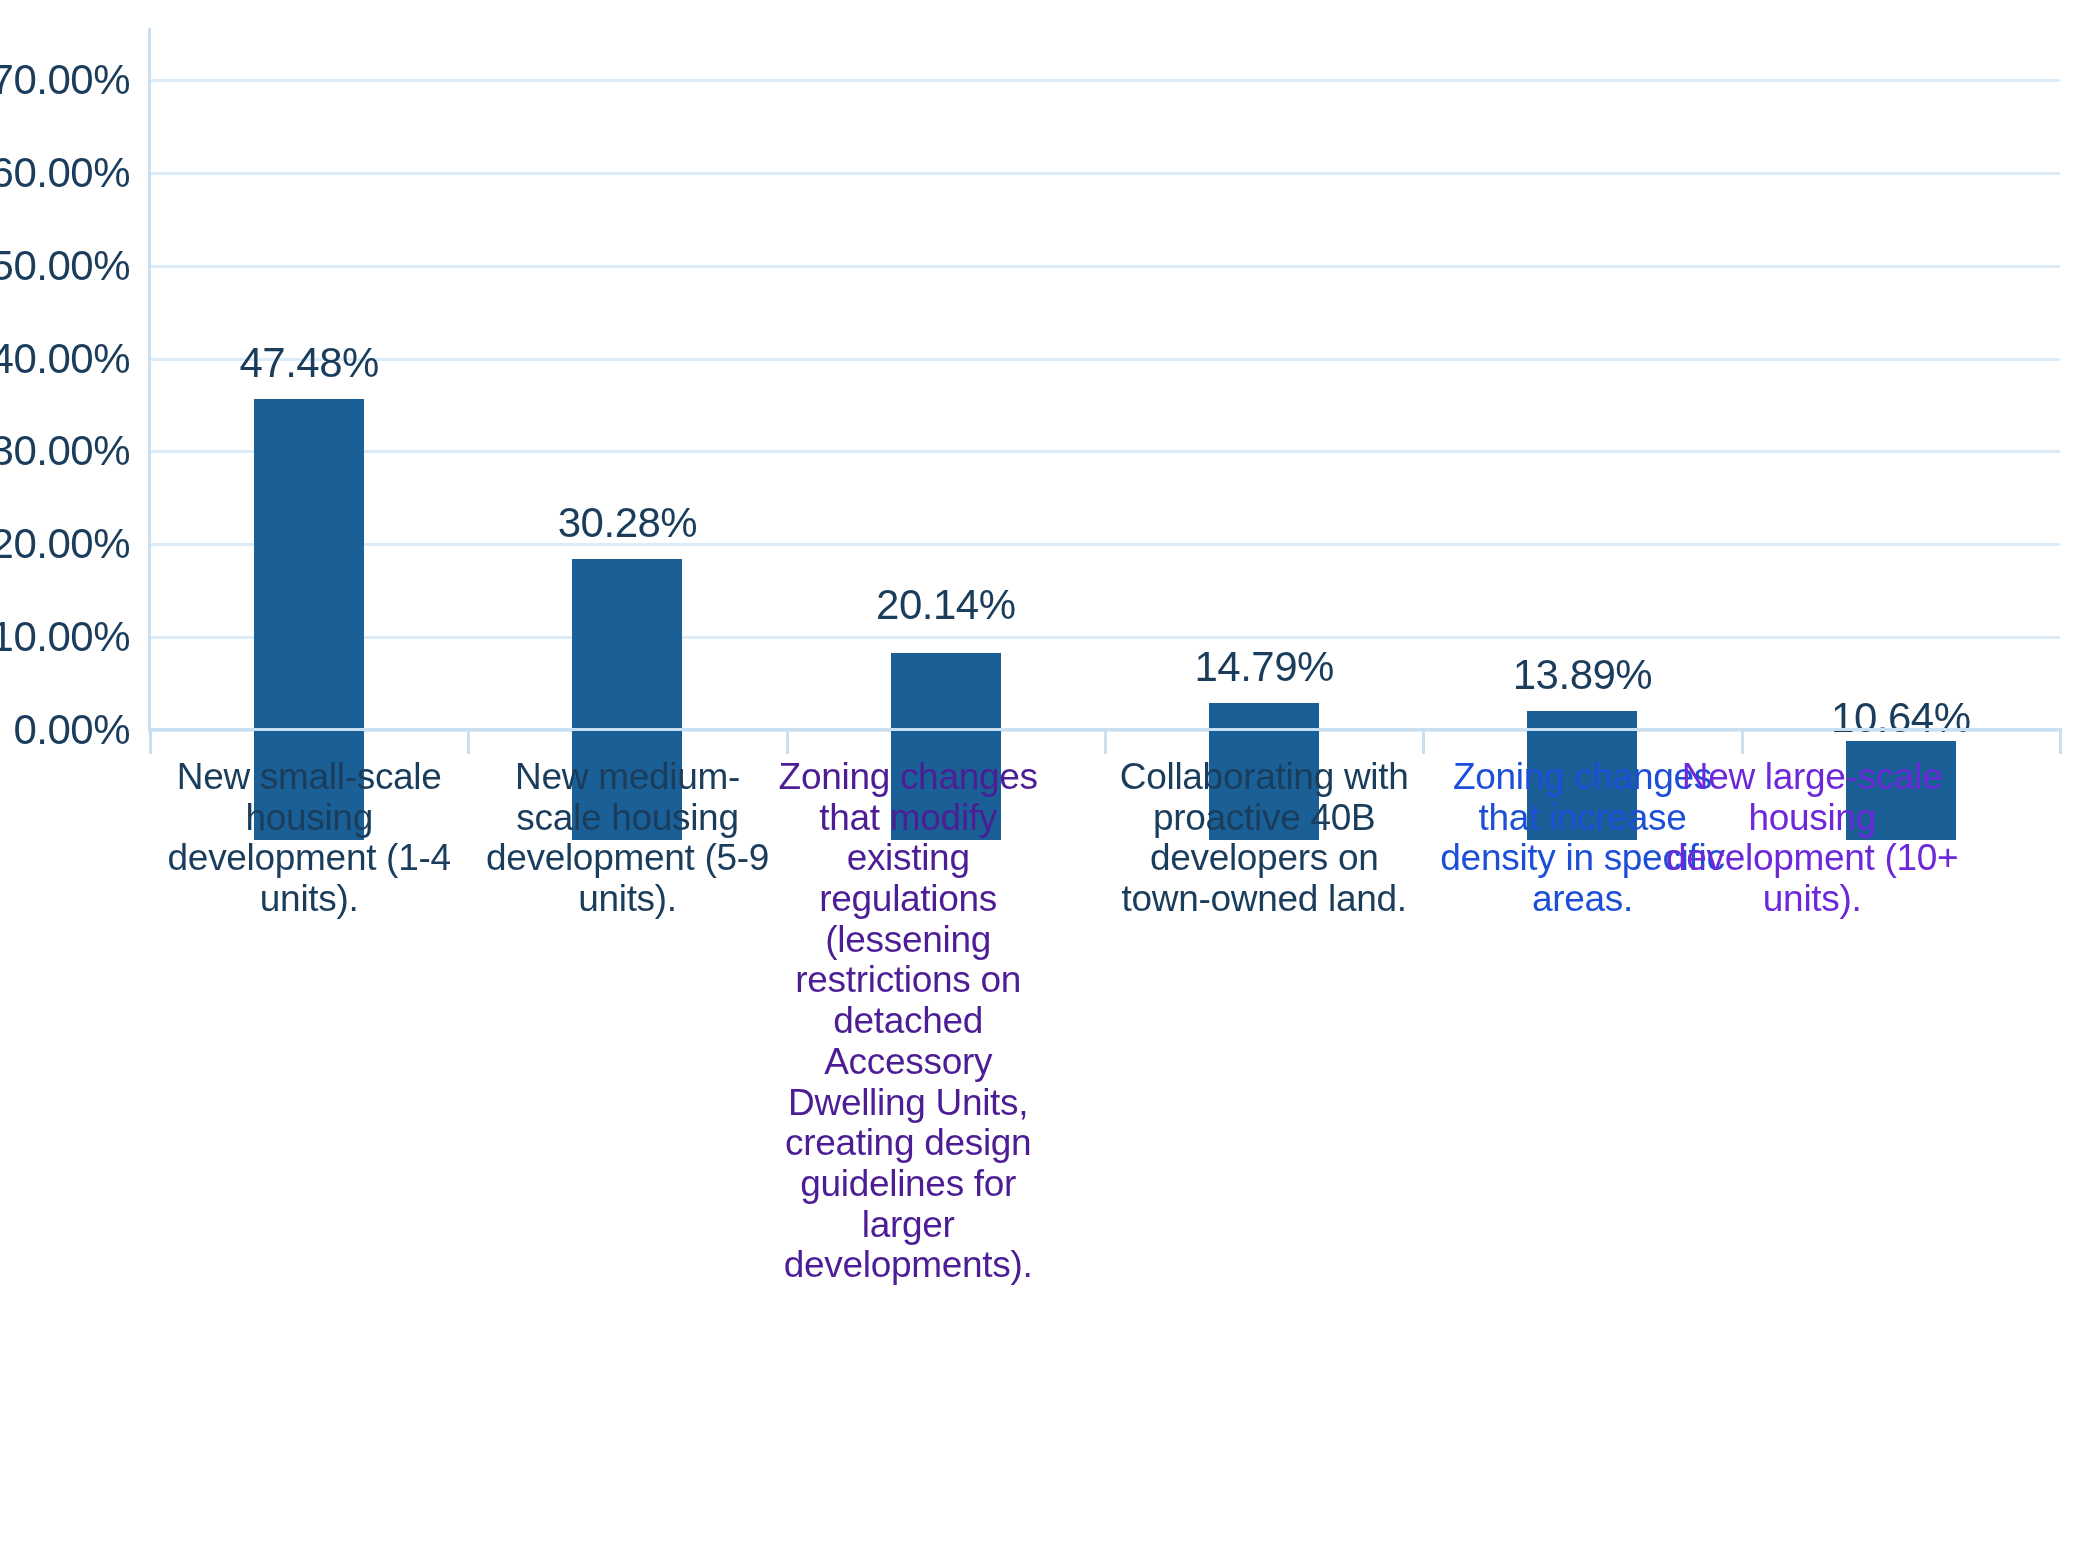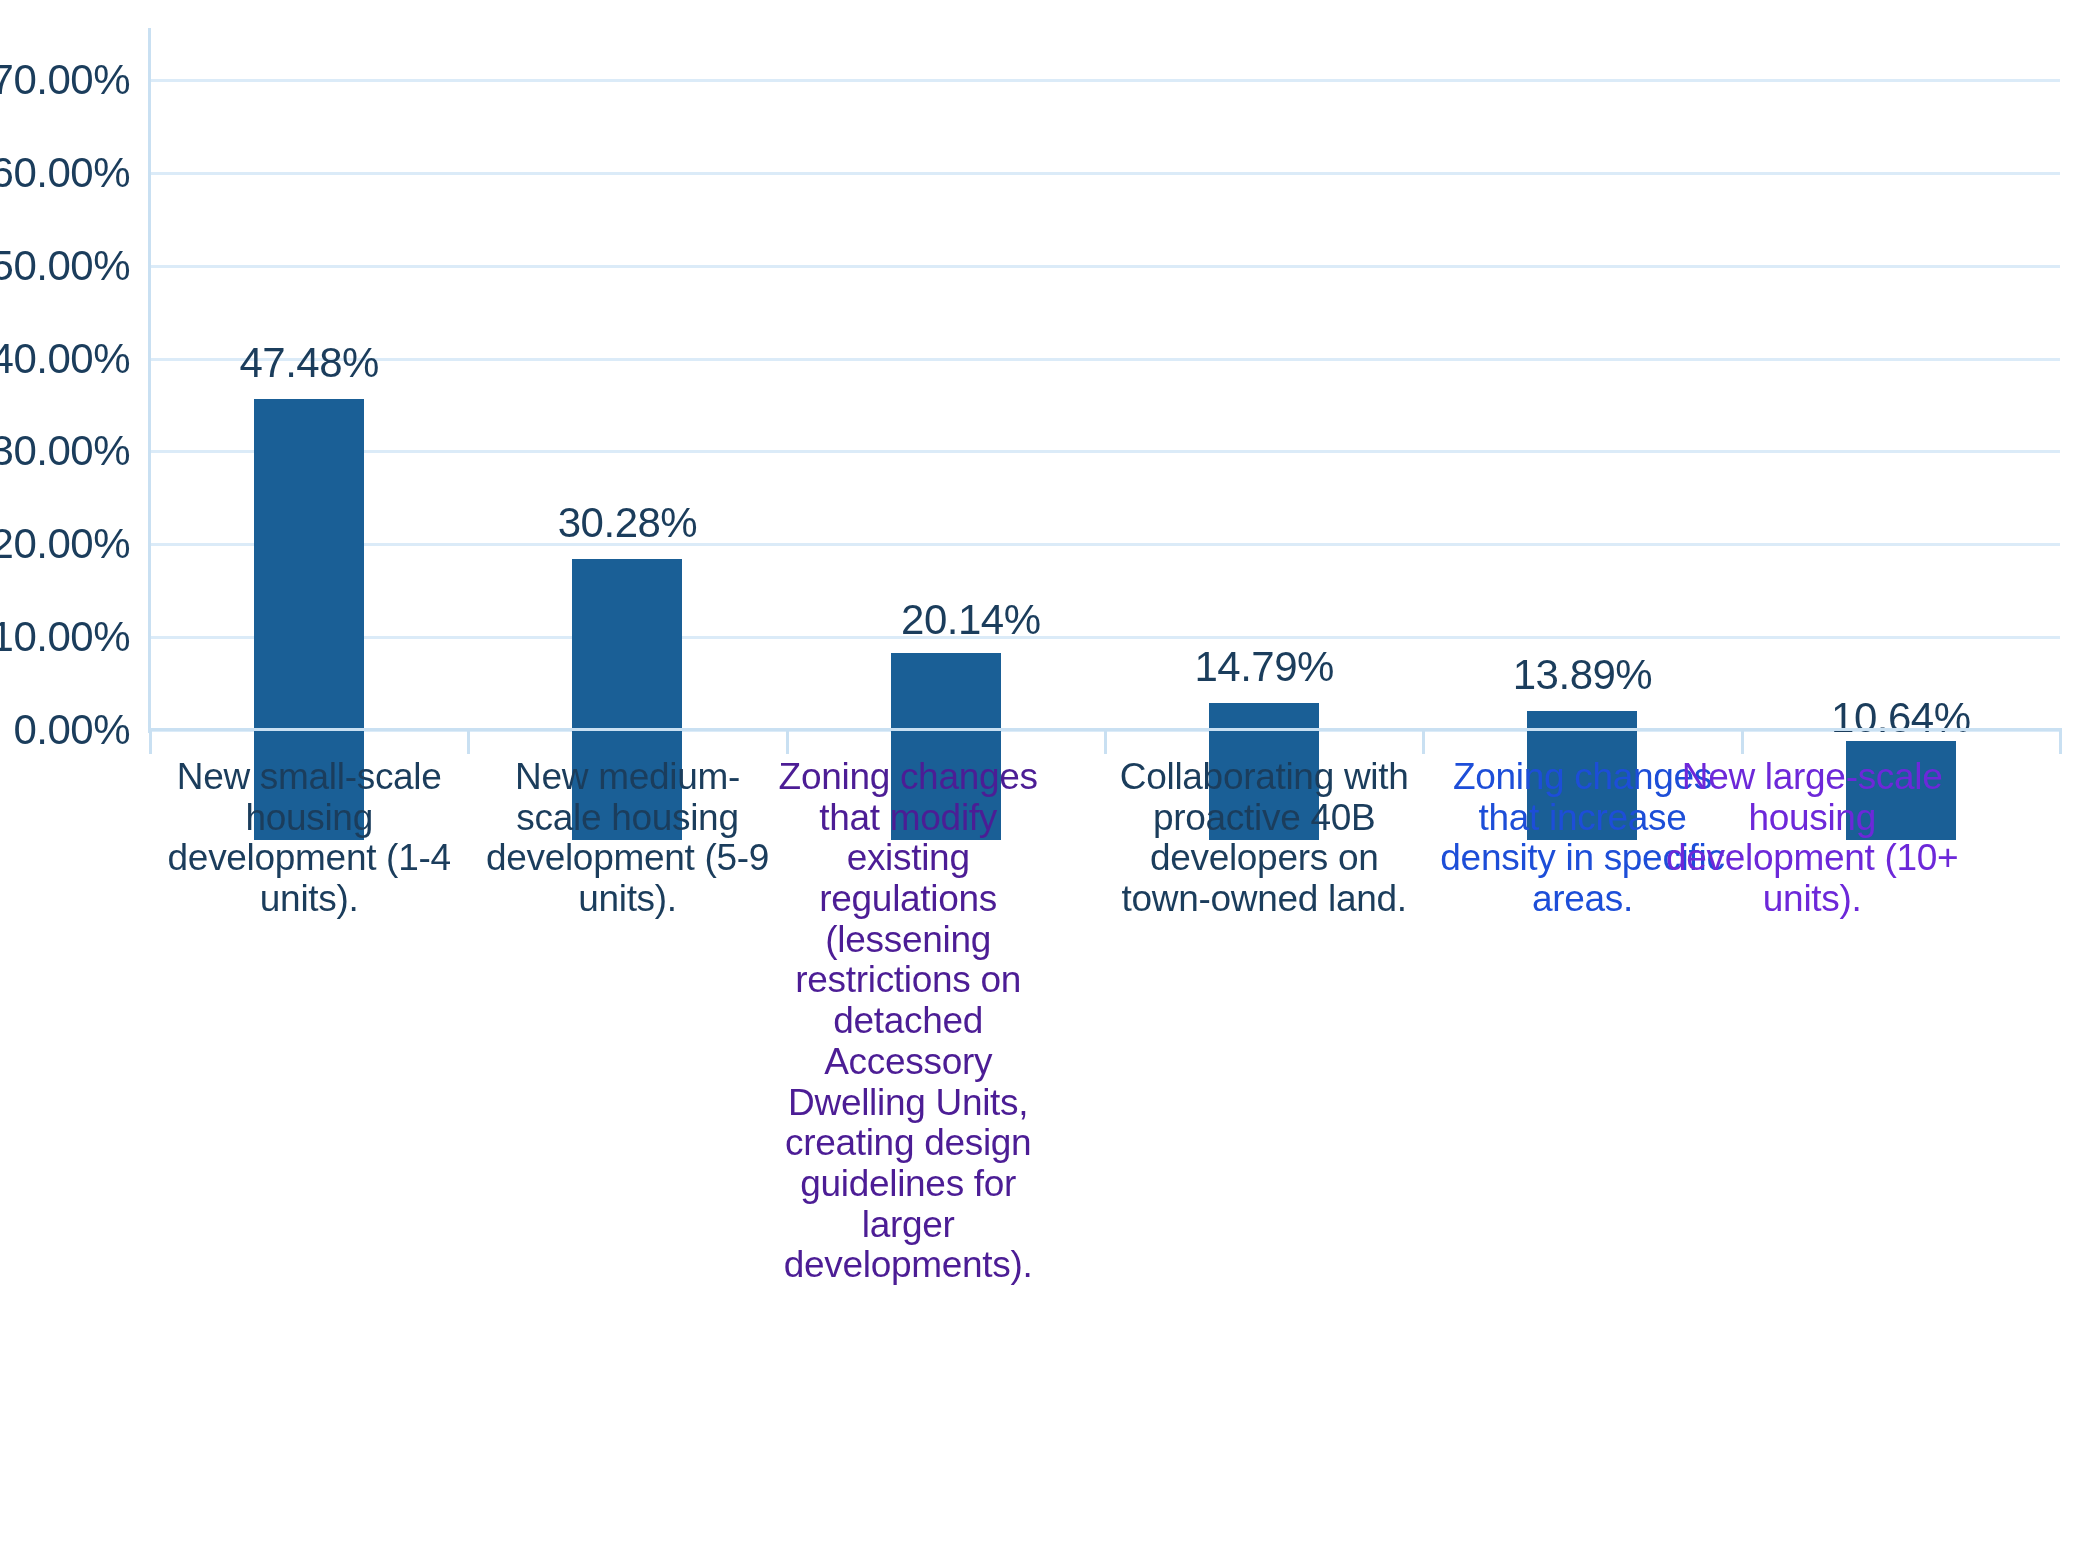--- a/index.html
+++ b/index.html
@@ -115,21 +115,21 @@
         <div class="bar-slot" style="left: 0px; width: 318.333px;">
           <div class="bar" title="47.48%" style="height: 440.886px; background: rgb(26, 95, 150);"></div>
           <div class="bar-value" style="bottom: 452.886px; color: rgb(27, 61, 92);">47.48%</div>
         </div>
         <div class="bar-slot" style="left: 318.333px; width: 318.333px;">
           <div class="bar" title="30.28%" style="height: 281.171px; background: rgb(26, 95, 150);"></div>
           <div class="bar-value" style="bottom: 293.171px; color: rgb(27, 61, 92);">30.28%</div>
         </div>
         <div class="bar-slot" style="left: 636.667px; width: 318.333px;">
           <div class="bar" title="20.14%" style="height: 187.014px; background: rgb(26, 95, 150);"></div>
-          <div class="bar-value" style="bottom: 196px; color: rgb(27, 61, 92); margin-left: 25px;">20.14%</div>
+          <div class="bar-value" style="bottom: 211px; color: rgb(27, 61, 92);">20.14%</div>
         </div>
         <div class="bar-slot" style="left: 955px; width: 318.333px;">
           <div class="bar" title="14.79%" style="height: 137.336px; background: rgb(26, 95, 150);"></div>
           <div class="bar-value" style="bottom: 149.336px; color: rgb(27, 61, 92);">14.79%</div>
         </div>
         <div class="bar-slot" style="left: 1273.33px; width: 318.333px;">
           <div class="bar" title="13.89%" style="height: 128.979px; background: rgb(26, 95, 150);"></div>
           <div class="bar-value" style="bottom: 140.979px; color: rgb(27, 61, 92);">13.89%</div>
         </div>
         <div class="bar-slot" style="left: 1591.67px; width: 318.333px;">

